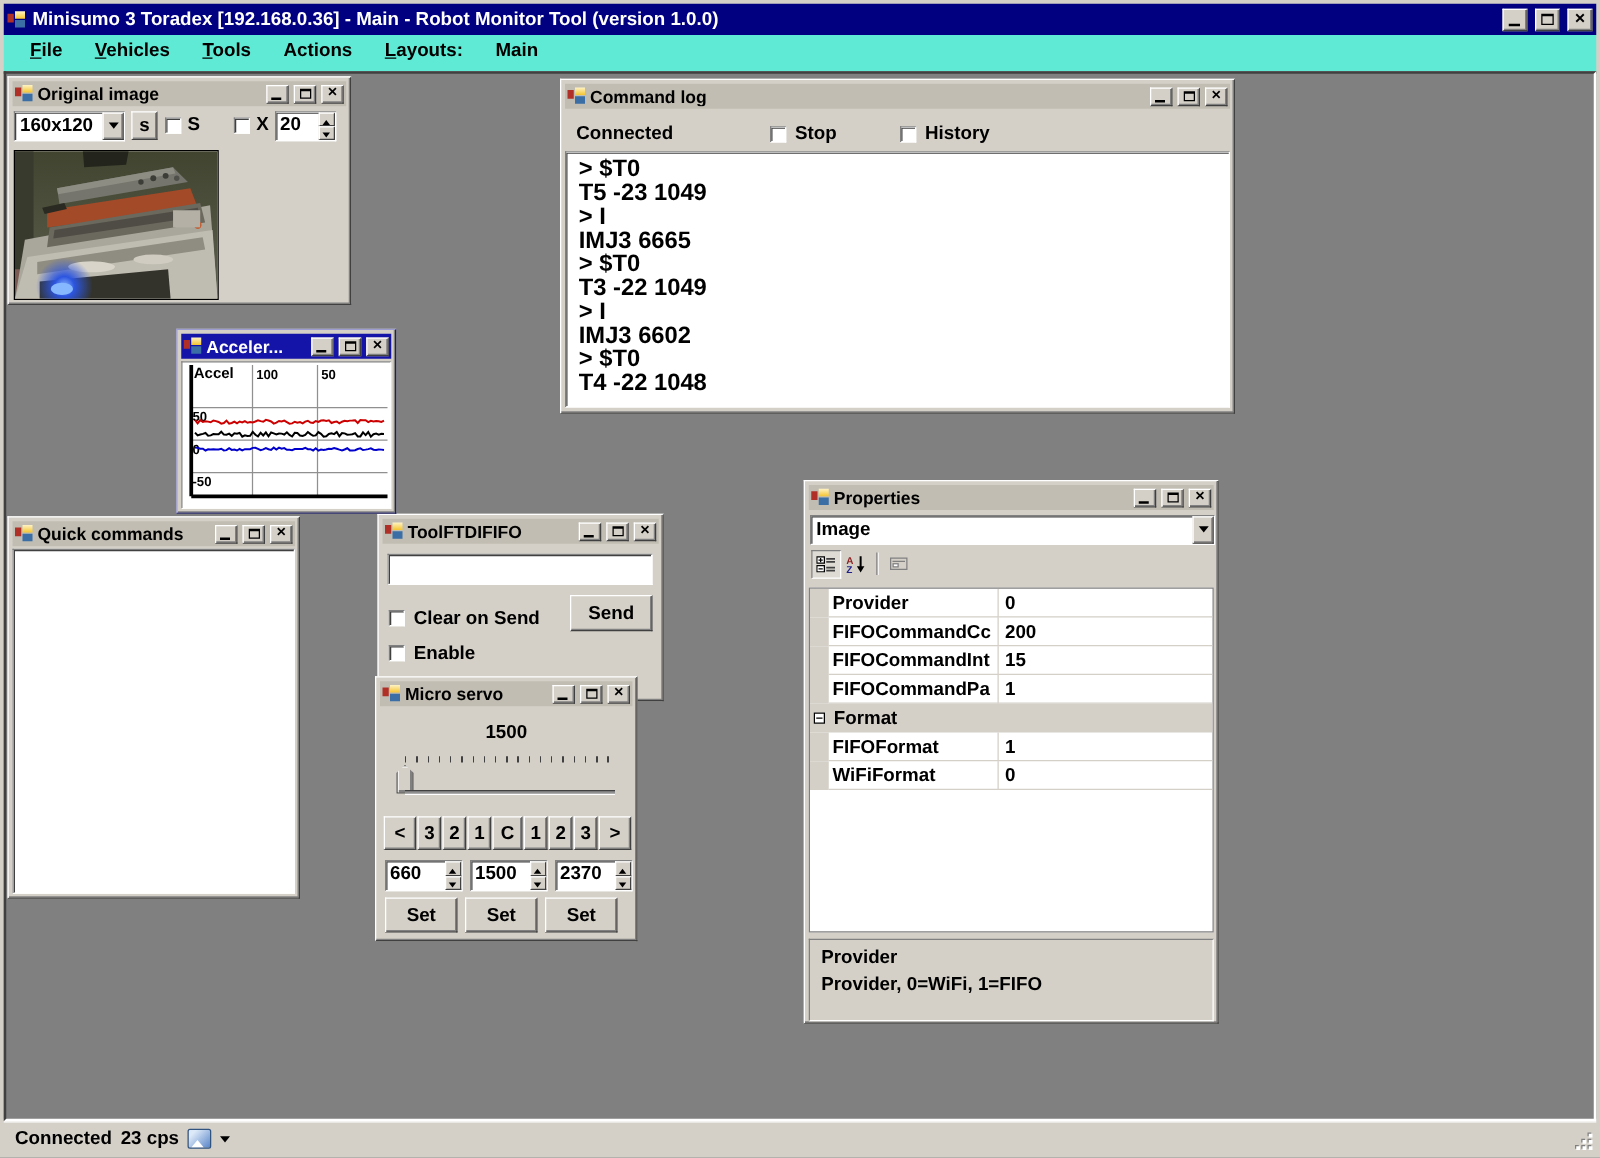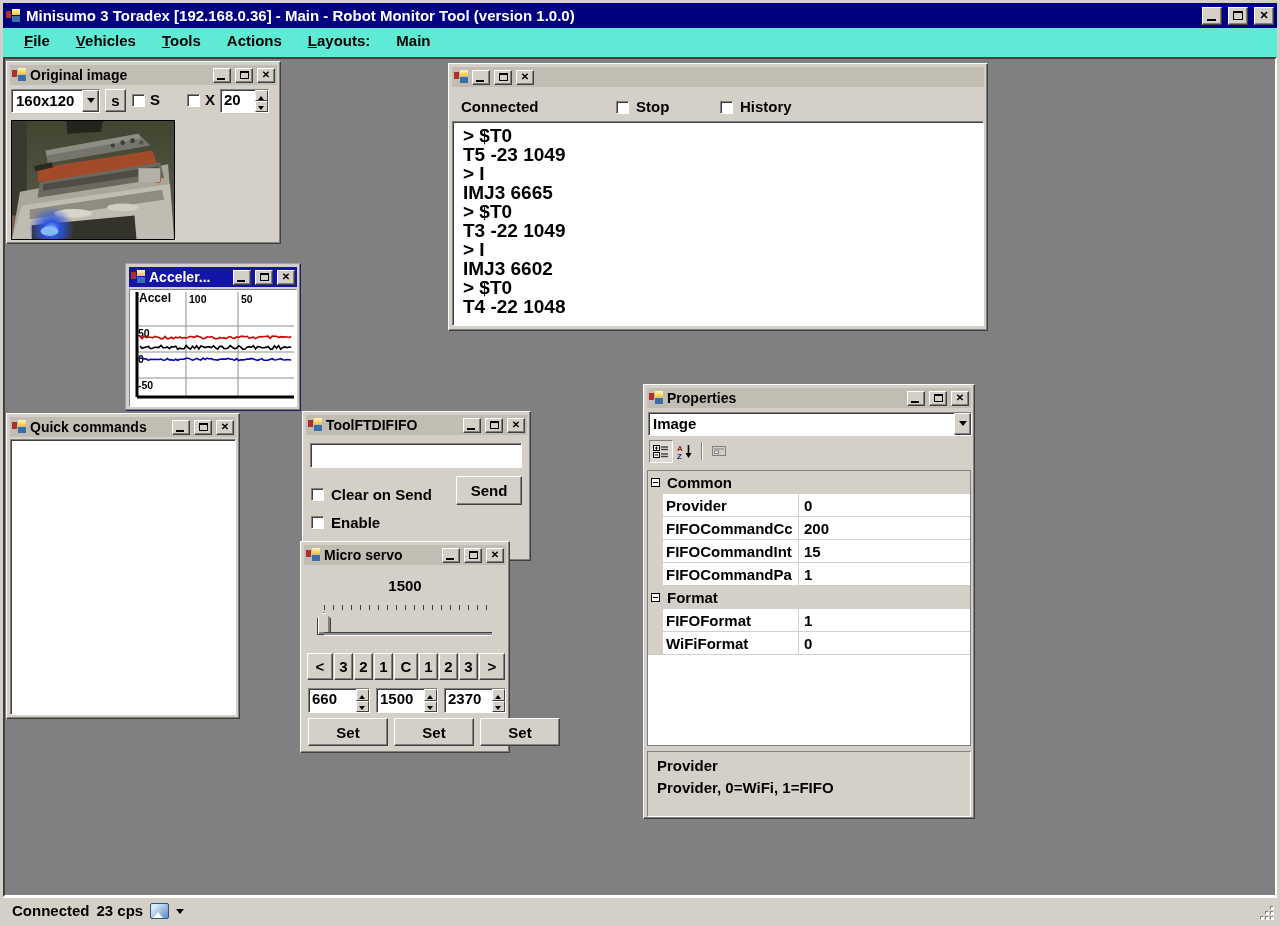--- a/index.html
+++ b/index.html
@@ -107,21 +107,21 @@
   .thumb { position:absolute; left:13px; top:45px; width:14px; height:23px; background:#d4d0c8; border:1px solid #404040;
            clip-path:polygon(50% 0,100% 28%,100% 100%,0 100%,0 28%); box-shadow: inset 1px 1px 0 #fff, inset -2px -2px 0 #808080; }
   .track { position:absolute; left:20px; top:65px; width:168px; height:4px; background:#909090;
            border-top:1px solid #404040; border-bottom:1px solid #fff; }
   #servo-btns { position:absolute; left:3px; top:86px; display:flex; gap:1px; }
   .sbtn { width:19px; height:27px; font-size:15px; }
   .sbtn.wide { width:26px; } .sbtn.mid { width:24px; }
   #servo-spinners { position:absolute; left:4px; top:121px; display:flex; gap:6px; }
   #servo-spinners .spin { width:62px; height:25px; }
   #servo-sets { position:absolute; left:4px; top:151px; display:flex; gap:6px; }
-  .setbtn { width:80px; height:28px; }
+  .setbtn { width:58px; height:28px; }
 
   .camera { position:absolute; left:1px; top:33px; width:164px; height:120px; border:1px solid #000; }
   .chartbox { position:absolute; inset:0; background:#fff; border:1px solid; border-color:#808080 #fff #fff #808080; }
   .whitefill { position:absolute; inset:0; background:#fff; border:1px solid; border-color:#808080 #fff #fff #808080;
                box-shadow: inset 1px 1px 0 #404040; }
   .lbl { white-space:nowrap; }
 </style>
 </head>
 <body>
 
@@ -220,20 +220,21 @@
           <rect x="128" y="48" width="22" height="14" fill="#b4b0a6"></rect>
           <circle cx="40" cy="110" r="23" fill="url(#glow)"></circle>
           <ellipse cx="38" cy="112" rx="9" ry="5" fill="#86b8ff"></ellipse>
         </svg>
       </div>
     </div>
 
     <div class="win" style="left:443px;top:4px;width:540px;height:268px;">
       <div class="tbar">
         <span class="appico"></span>
+        <span class="ttext">Command log</span>
         <span class="tbtn">
             <i class="g-min"></i>
           </span>
         <span class="tbtn">
             <i class="g-max"></i>
           </span>
         <span class="tbtn">
             <span class="g-x">✕</span>
           </span>
       </div>
@@ -418,24 +419,20 @@
           <span class="psep"></span>
           <span class="pbtn">
             <svg width="16" height="14" viewBox="0 0 16 14">
               <rect x="1.5" y="2.5" width="13" height="9" fill="#d4d0c8" stroke="#808080"></rect>
               <line x1="3" y1="5" x2="13" y2="5" stroke="#808080"></line>
               <rect x="3.5" y="7" width="4" height="2.5" fill="#fff" stroke="#808080"></rect>
             </svg>
           </span>
         </div>
         <div id="propgrid">
-            <div class="prow category">
-              <span class="exp"></span>
-              <span class="pcat">Common</span>
-            </div>
             <div class="prow item">
               <span class="gut"></span>
               <span class="pname">Provider</span>
               <span class="pval">0</span>
             </div>
             <div class="prow item">
               <span class="gut"></span>
               <span class="pname">FIFOCommandCc</span>
               <span class="pval">200</span>
             </div>
@@ -464,21 +461,21 @@
               <span class="pval">0</span>
             </div>
           </div>
         <div class="pdesc">
           <div>Provider</div>
           <div style="margin-top:5px;">Provider, 0=WiFi, 1=FIFO</div>
         </div>
       </div>
     </div>
 
-    <div class="win" style="left:120px;top:204px;width:176px;height:148px;z-index:5;border-color:#9c9cd0 #202060 #202060 #9c9cd0;">
+    <div class="win" style="left:136px;top:204px;width:176px;height:148px;z-index:5;border-color:#9c9cd0 #202060 #202060 #9c9cd0;">
       <div class="tbar active">
         <span class="appico"></span>
         <span class="ttext">Acceler...</span>
         <span class="tbtn">
             <i class="g-min"></i>
           </span>
         <span class="tbtn">
             <i class="g-max"></i>
           </span>
         <span class="tbtn">

